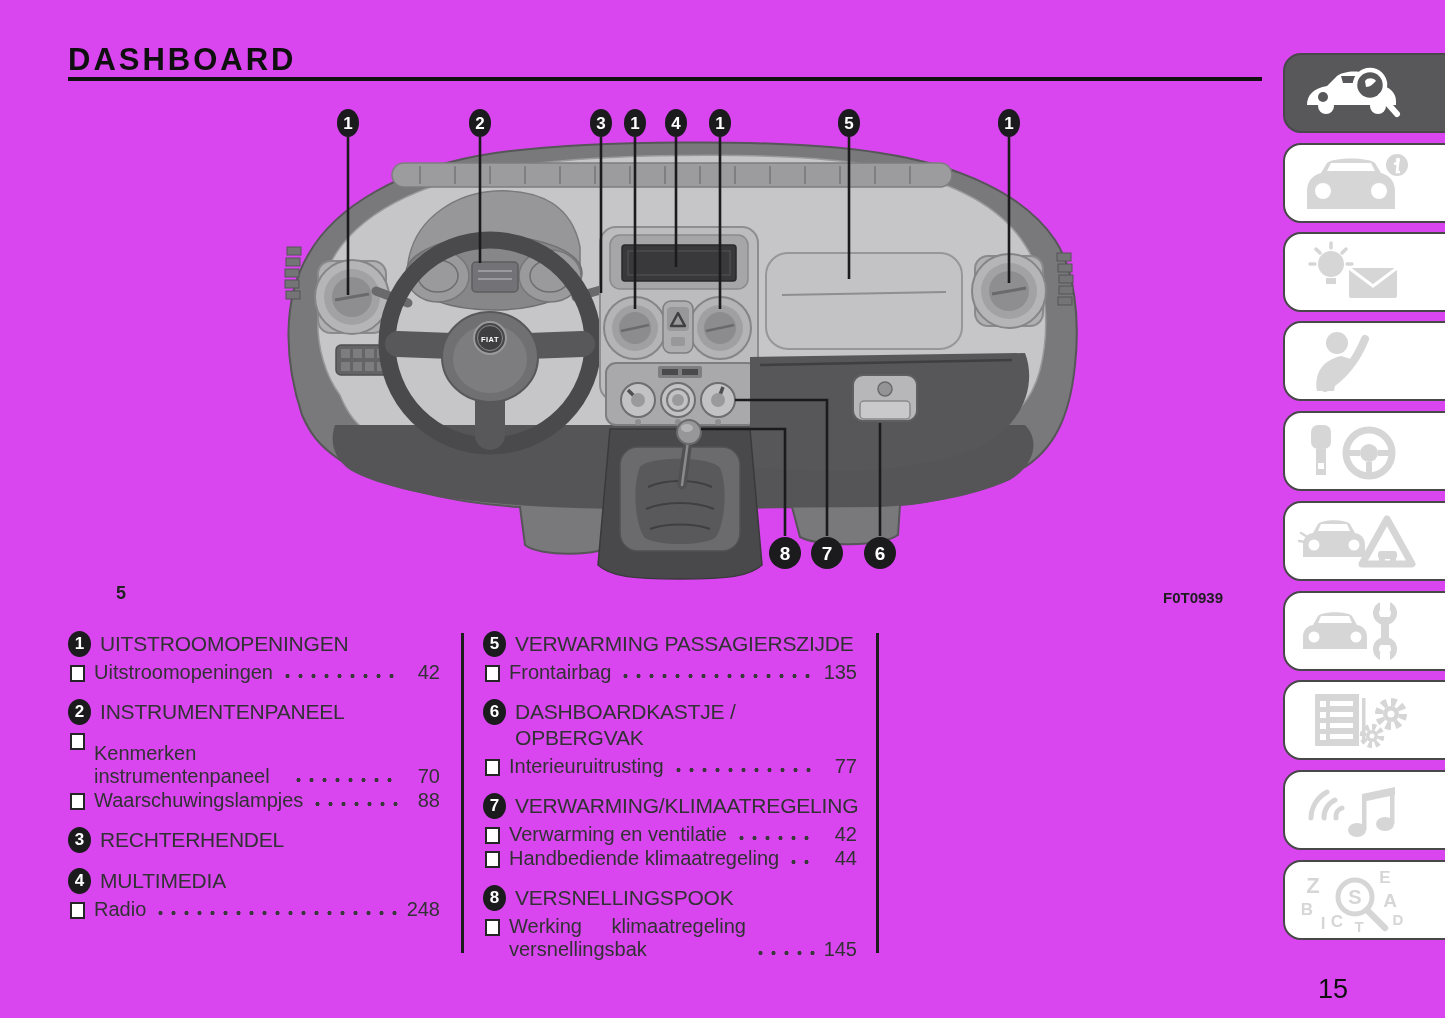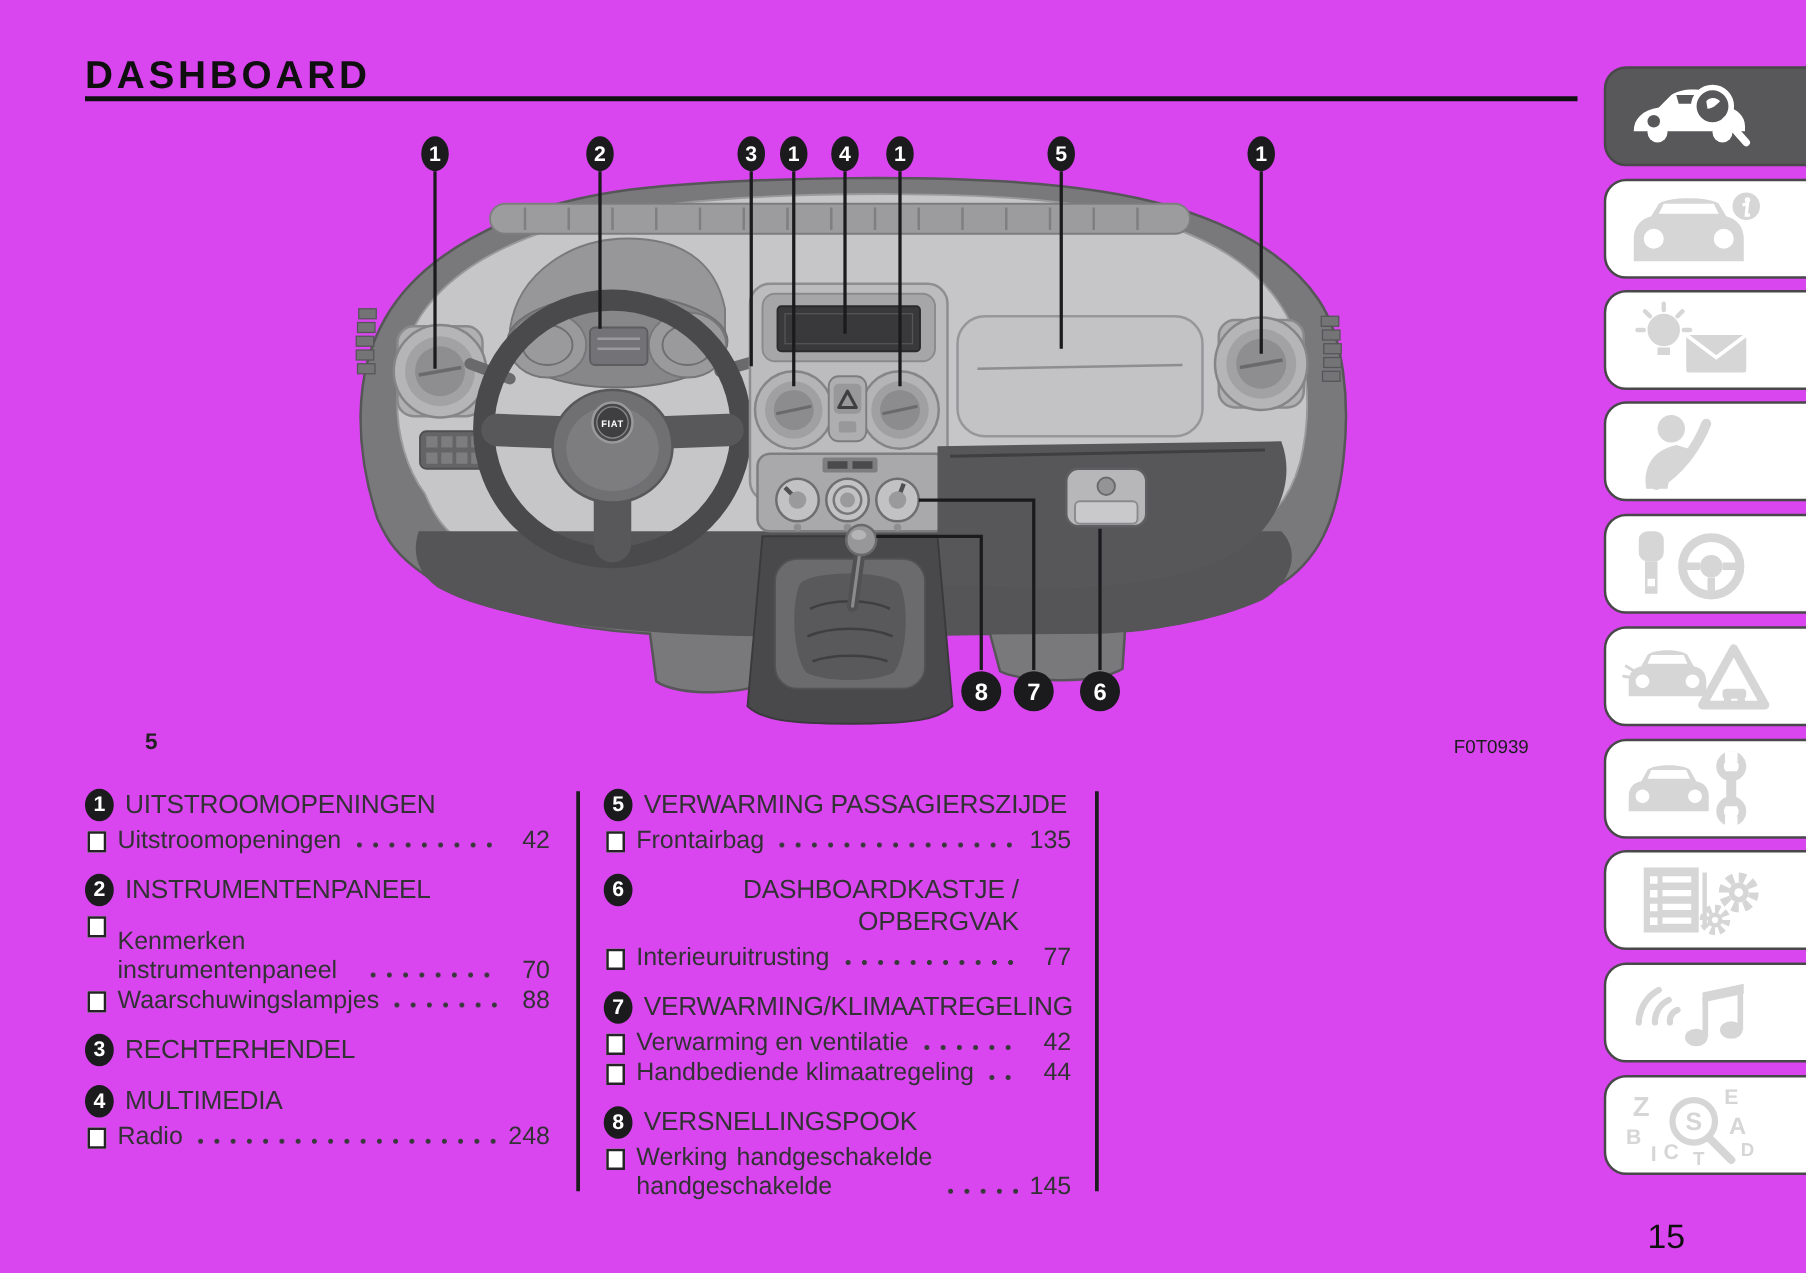--- a/index.html
+++ b/index.html
@@ -11,36 +11,36 @@
   .title{
     position:absolute; left:68px; top:42px; font-size:31px; font-weight:800;
     letter-spacing:3px; color:#0f0f10;
   }
   .title-rule{
     position:absolute; left:68px; top:77px; width:1194px; height:3.5px; background:#111113;
   }
   
   .diagram-wrap{ position:absolute; left:280px; top:95px; width:800px; height:485px; }
   .fig-num{ position:absolute; left:116px; top:583px; font-size:18px; font-weight:600; color:#222; }
-  .fig-code{ position:absolute; left:1163px; top:589px; font-size:15px; font-weight:400; color:#1d1d1f; }
+  .fig-code{ position:absolute; left:1163px; top:589px; font-size:15px; font-weight:700; color:#1d1d1f; }
   
   .col{ position:absolute; top:631px; }
   .col-left{ left:68px;  width:372px; }
   .col-right{ left:483px; width:374px; }
   .v-div{ position:absolute; top:633px; width:2.5px; height:320px; background:#1c1c1e; }
   .v-div-1{ left:461px; } .v-div-2{ left:876px; }
   .idx-section{ margin-bottom:15px; }
   .idx-head{ display:flex; align-items:flex-start; gap:9px; margin-bottom:4px; }
   .num-badge{
     flex:none; width:23px; height:26px; border-radius:50%; background:#1b1b1d; color:#fff;
     font-size:17px; font-weight:700; display:flex; align-items:center; justify-content:center;
     margin-top:0px;
   }
   .idx-head-label{ font-size:21px; color:#323234; line-height:26px; letter-spacing:-0.2px; }
-  .wrap-narrow{ max-width:300px;text-align:right; }
+  .wrap-narrow{ max-width:300px; }
   .idx-item{ display:flex; align-items:flex-end; font-size:20px; line-height:23px; color:#323234; margin-bottom:1px;}
   .idx-bullet{
     flex:none; width:11px; height:13px; border:2.5px solid #252527; background:#fff;
     margin:4px 9px 0 2px; align-self:flex-start;
   }
   .idx-label{ flex:0 1 auto; }
   .lbl-narrow{ max-width:190px;margin-top:13px; }
   .lbl-just{ width:237px; text-align:justify; }
   .idx-leader{
     flex:1 0 16px; height:10px; align-self:flex-end; margin:0 6px 3px 8px;
@@ -393,21 +393,21 @@
         <span class="idx-page">44</span>
       </div>
     </div>
     <div class="idx-section">
       <div class="idx-head">
         <span class="num-badge">8</span>
         <span class="idx-head-label">VERSNELLINGSPOOK</span>
       </div>
       <div class="idx-item">
         <span class="idx-bullet"></span>
-        <span class="idx-label lbl-just">Werking handgeschakelde handgeschakelde</span>
+        <span class="idx-label lbl-just">Werking klimaatregeling versnellingsbak</span>
         <span class="idx-leader"></span>
         <span class="idx-page">145</span>
       </div>
     </div>
   </div>
 
   <div class="tab active" style="top:53px">
     <svg width="120" height="64" viewBox="0 0 120 64">
       <g fill="#ffffff">
         <path d="M10,44 C10,34 17,27 30,25 L40,15 C48,9 66,9 74,15 L83,24 C93,26 99,32 99,40 L99,44 Z"></path>

